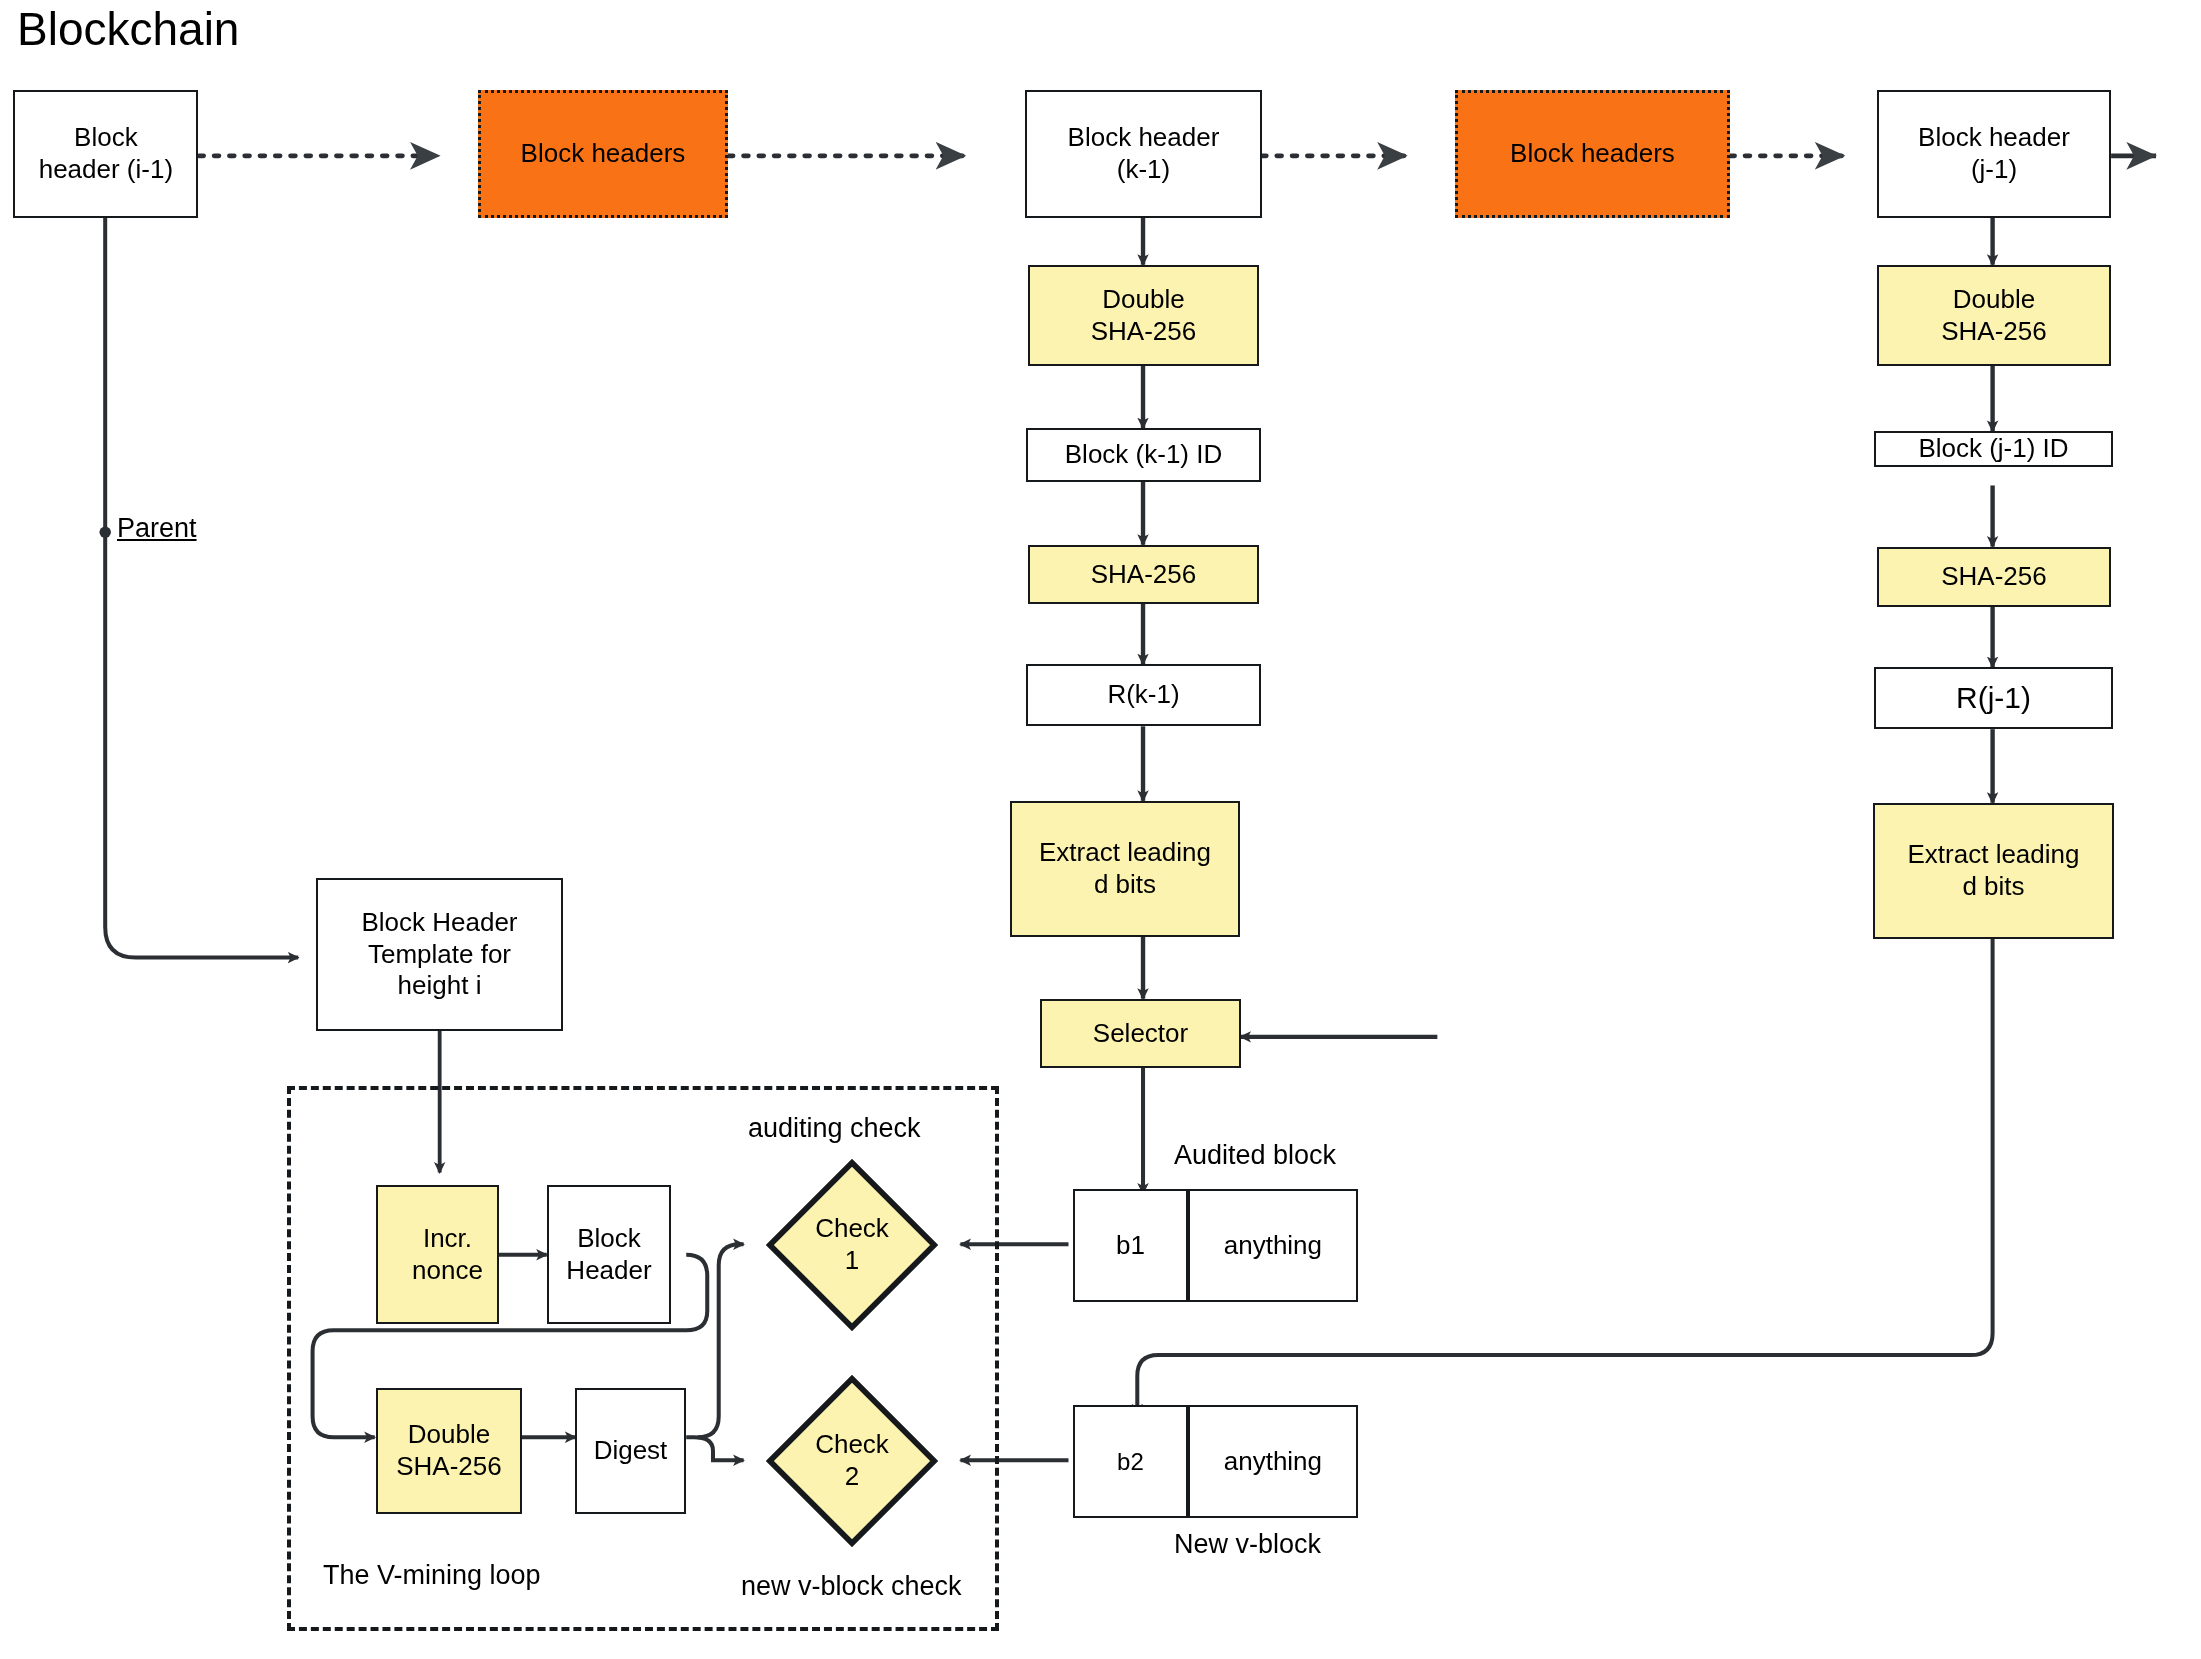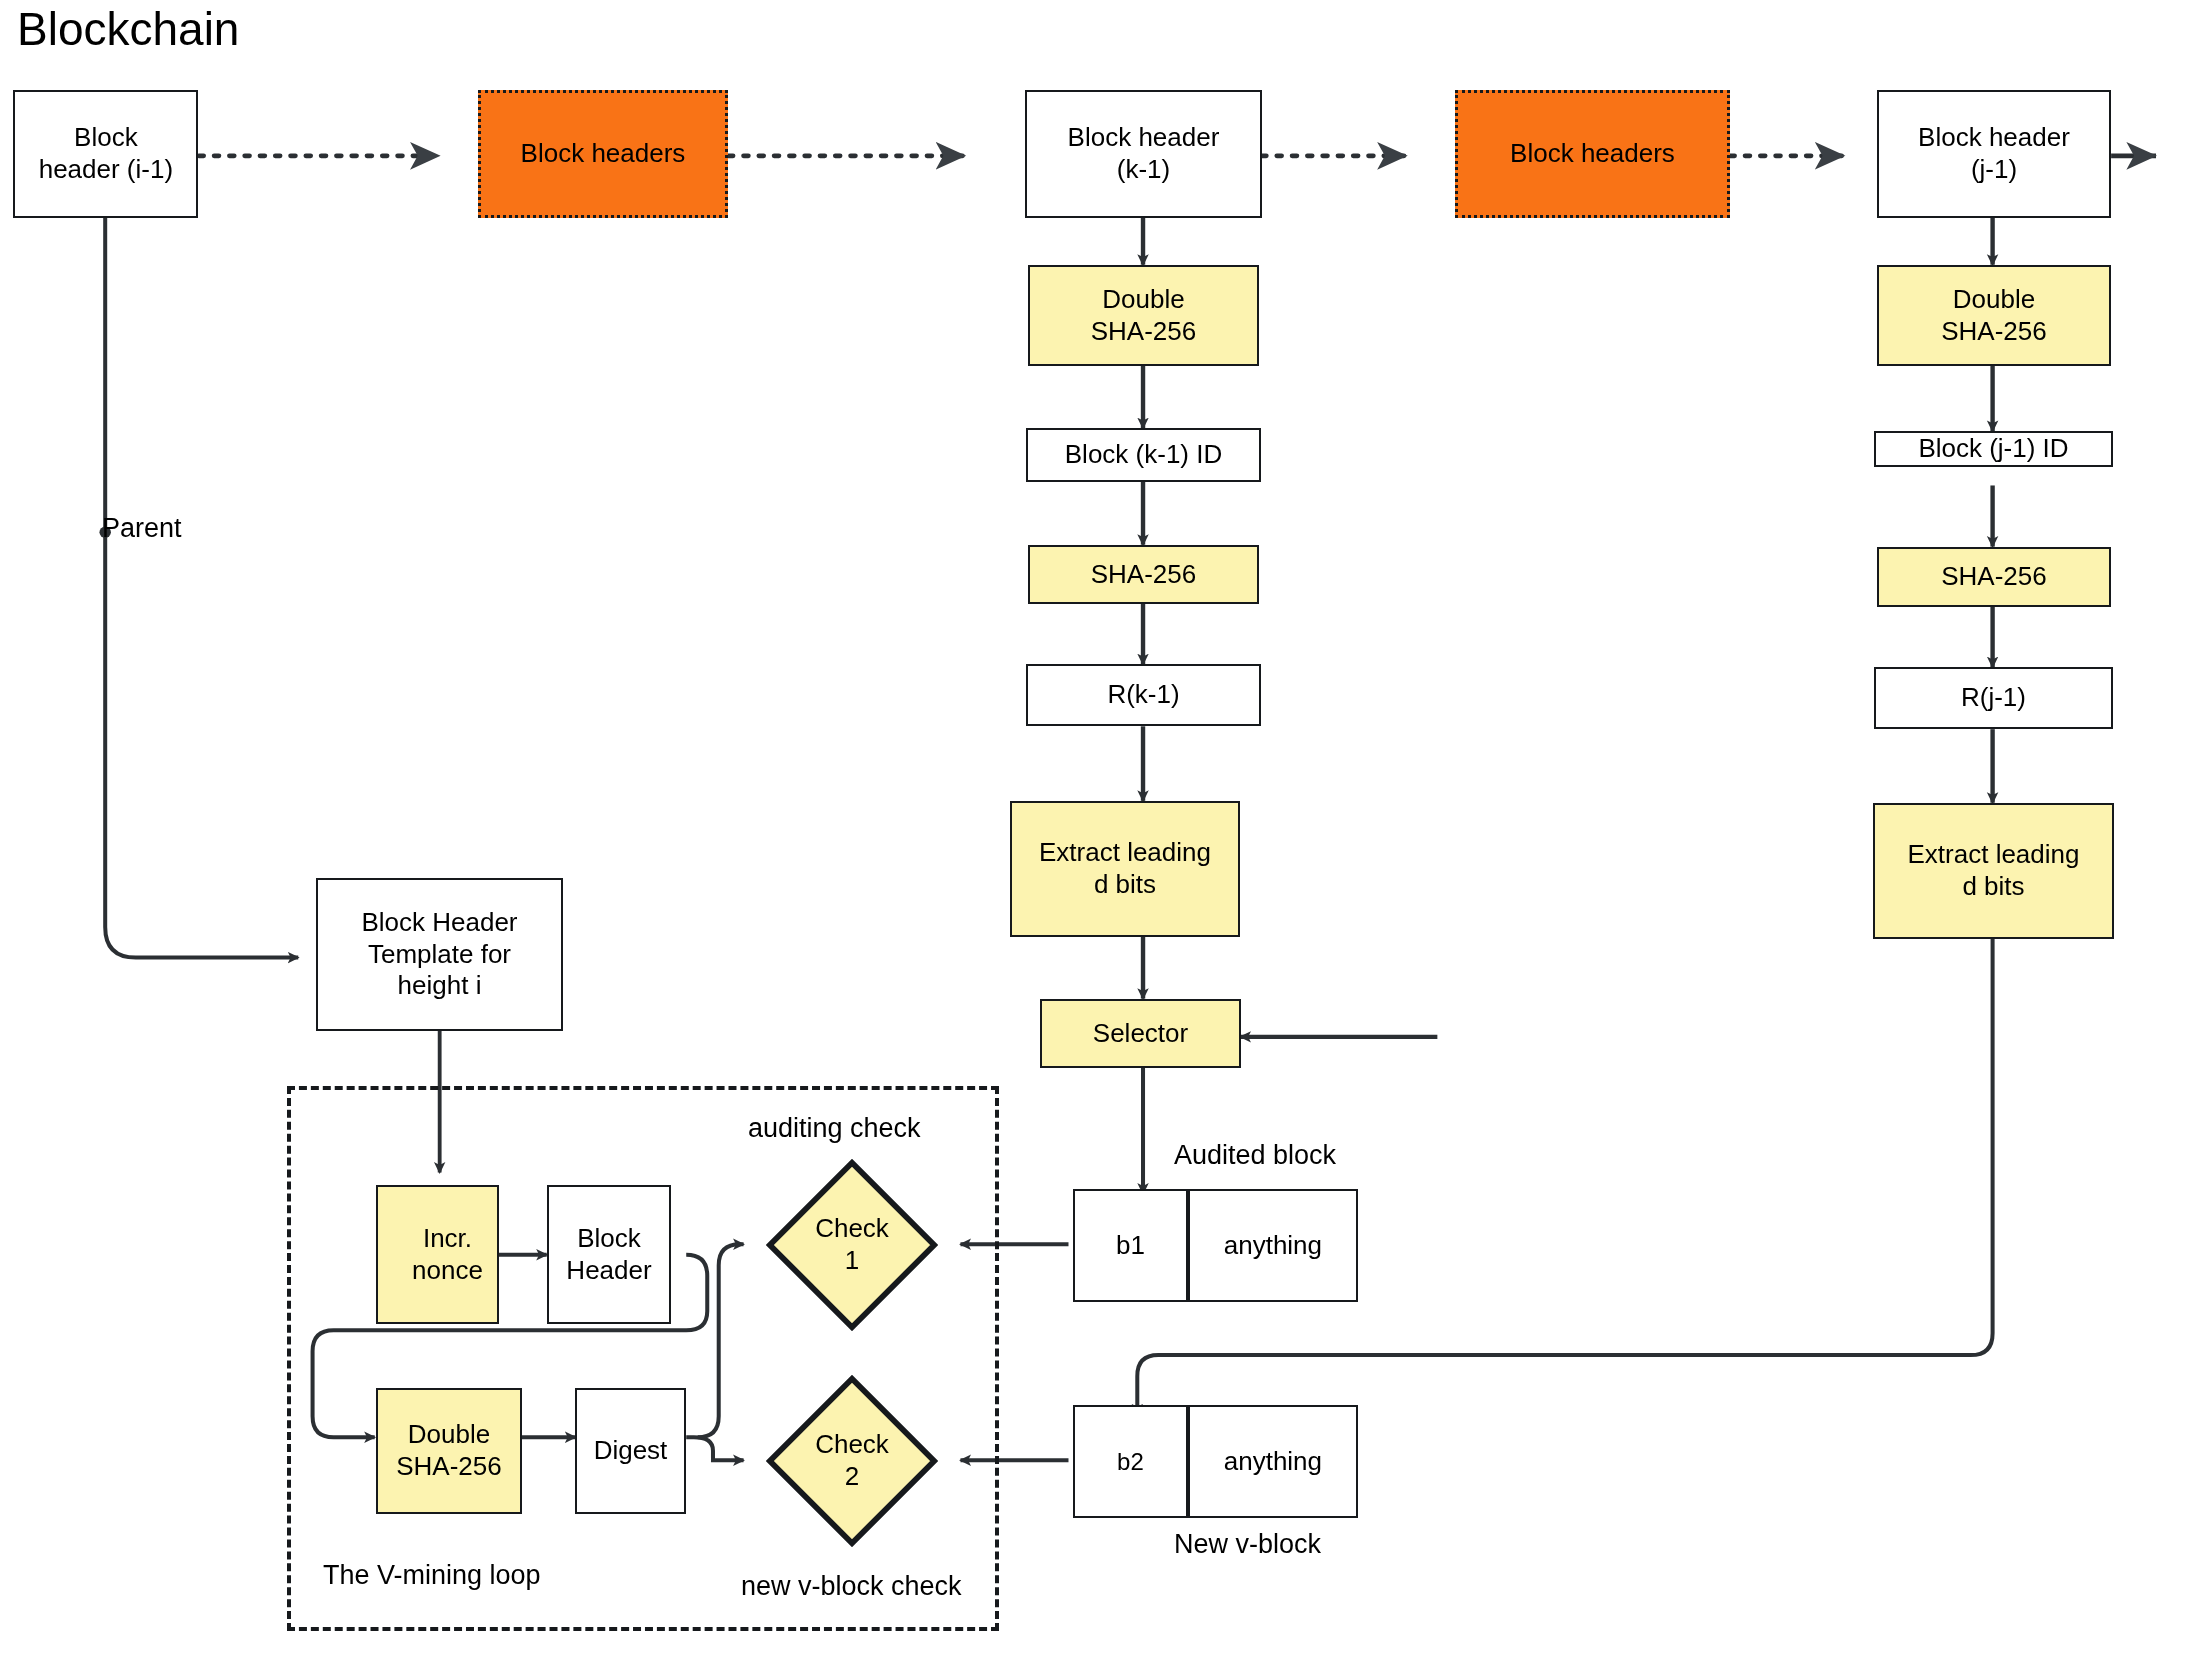--- a/index.html
+++ b/index.html
@@ -90,21 +90,21 @@
   <div class="node box dotted" style="left:478px;top:90px;width:250px;height:128px;font-size:26px;">Block headers</div>
 
   <div class="node box" style="left:1025px;top:90px;width:237px;height:128px;font-size:26px;white-space:pre-line;">Block header
 (k-1)</div>
 
   <div class="node box dotted" style="left:1455px;top:90px;width:275px;height:128px;font-size:26px;">Block headers</div>
 
   <div class="node box" style="left:1877px;top:90px;width:234px;height:128px;font-size:26px;white-space:pre-line;">Block header
 (j-1)</div>
 
-  <div class="label" style="left:102px;top:513px;font-size:27px;">Parent</div>
+  <div class="label" style="left:117px;top:513px;font-size:27px;text-decoration:underline;">Parent</div>
 
   <div class="node box" style="left:316px;top:878px;width:247px;height:153px;font-size:26px;white-space:pre-line;">Block Header
 Template for
 height i</div>
 
   <div class="node box yellow" style="left:1028px;top:265px;width:231px;height:101px;font-size:26px;white-space:pre-line;">Double
 SHA-256</div>
 
   <div class="node box" style="left:1026px;top:428px;width:235px;height:54px;font-size:26px;">Block (k-1) ID</div>
 
@@ -118,21 +118,21 @@
   <div class="node box yellow" style="left:1040px;top:999px;width:201px;height:69px;font-size:26px;">Selector</div>
 
 
   <div class="node box yellow" style="left:1877px;top:265px;width:234px;height:101px;font-size:26px;white-space:pre-line;">Double
 SHA-256</div>
 
   <div class="node box" style="left:1874px;top:431px;width:239px;height:36px;font-size:26px;">Block (j-1) ID</div>
 
   <div class="node box yellow" style="left:1877px;top:547px;width:234px;height:60px;font-size:26px;">SHA-256</div>
 
-  <div class="node box" style="left:1874px;top:667px;width:239px;height:62px;font-size:26px;">R(j-1)</div>
+  <div class="node box" style="left:1874px;top:667px;width:239px;height:62px;font-size:30px;">R(j-1)</div>
 
   <div class="node box yellow" style="left:1873px;top:803px;width:241px;height:136px;font-size:26px;white-space:pre-line;">Extract leading
 d bits</div>
 
   <div style="position:absolute;left:287px;top:1086px;width:712px;height:545px;
               border:4.8px dashed #16191c;box-sizing:border-box;background:transparent;"></div>
 
   <div class="label" style="left:323px;top:1560px;font-size:27px;">The V-mining loop</div>
   <div class="label" style="left:748px;top:1113px;font-size:27px;">auditing check</div>
   <div class="label" style="left:741px;top:1571px;font-size:27px;">new v-block check</div>

